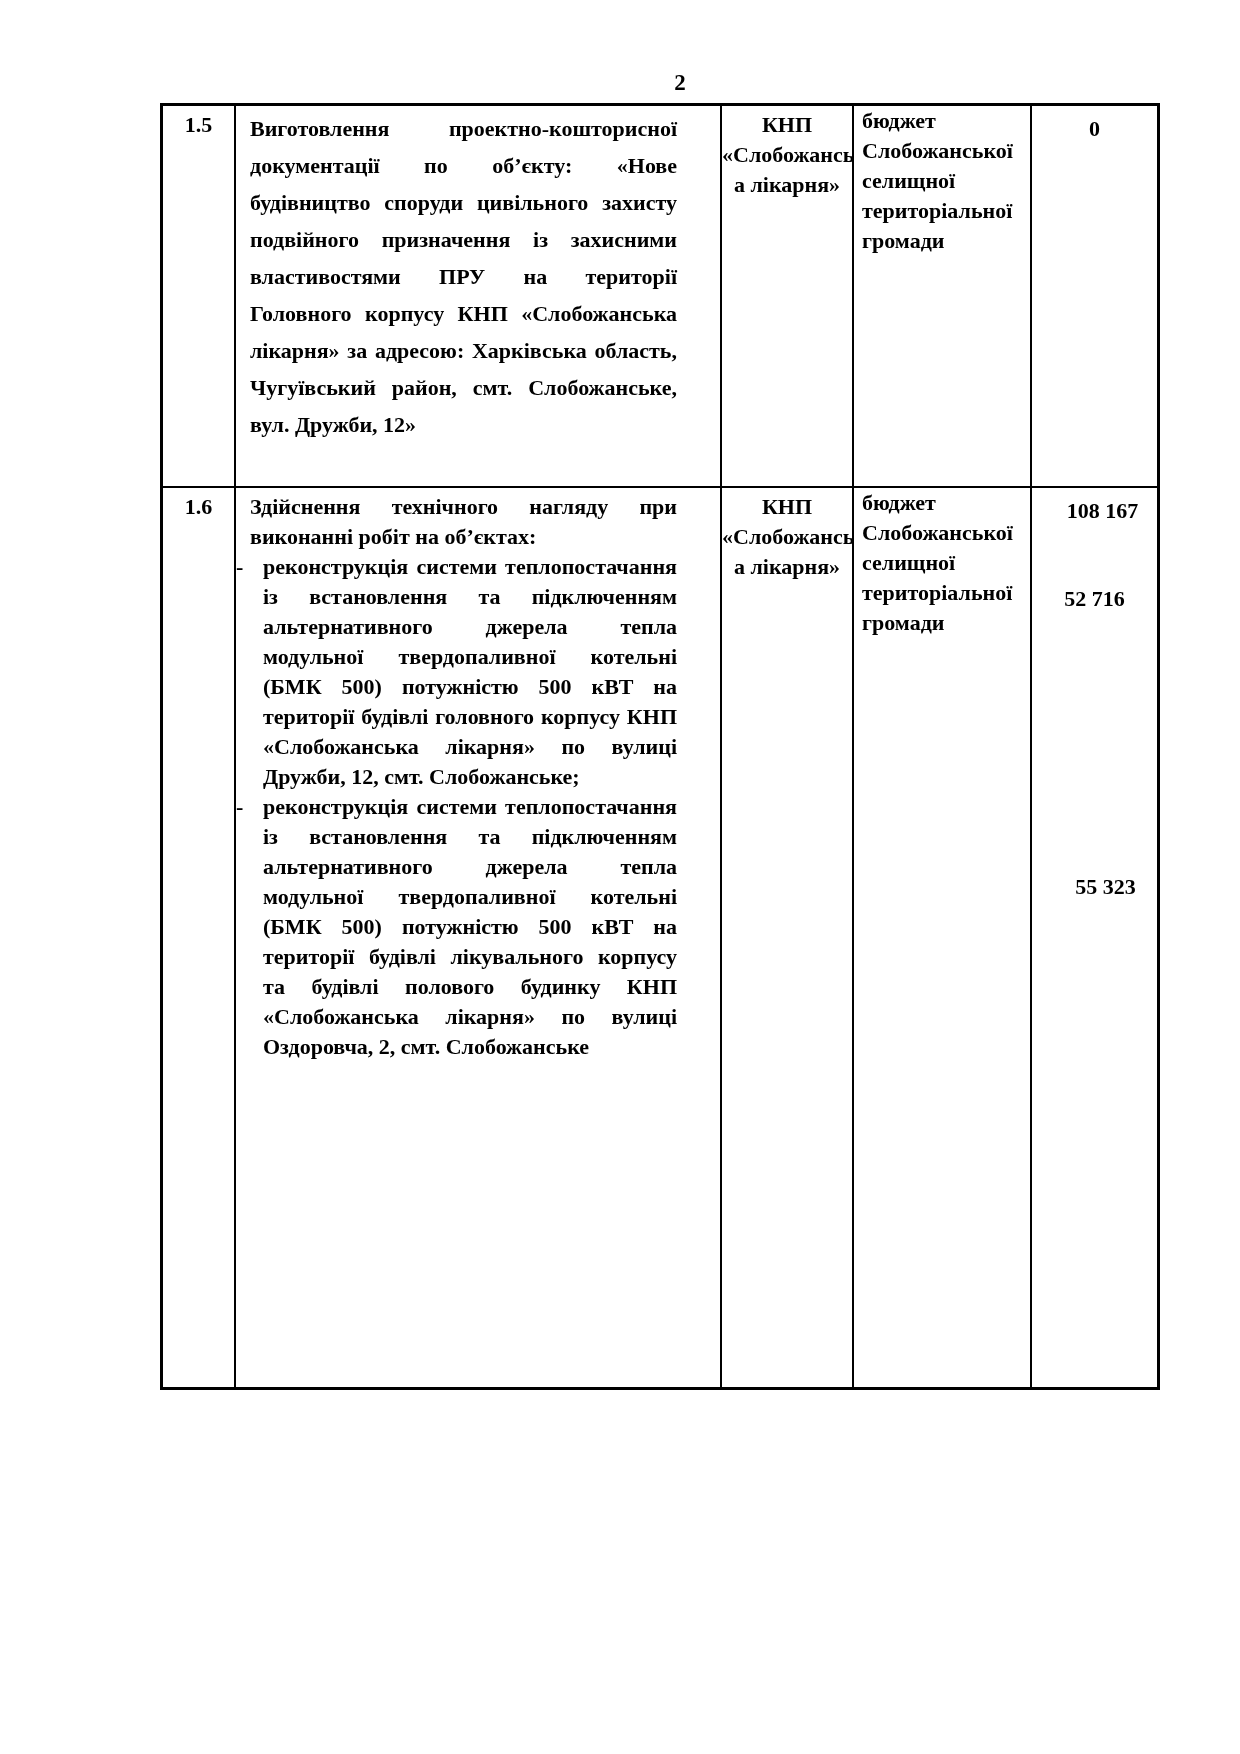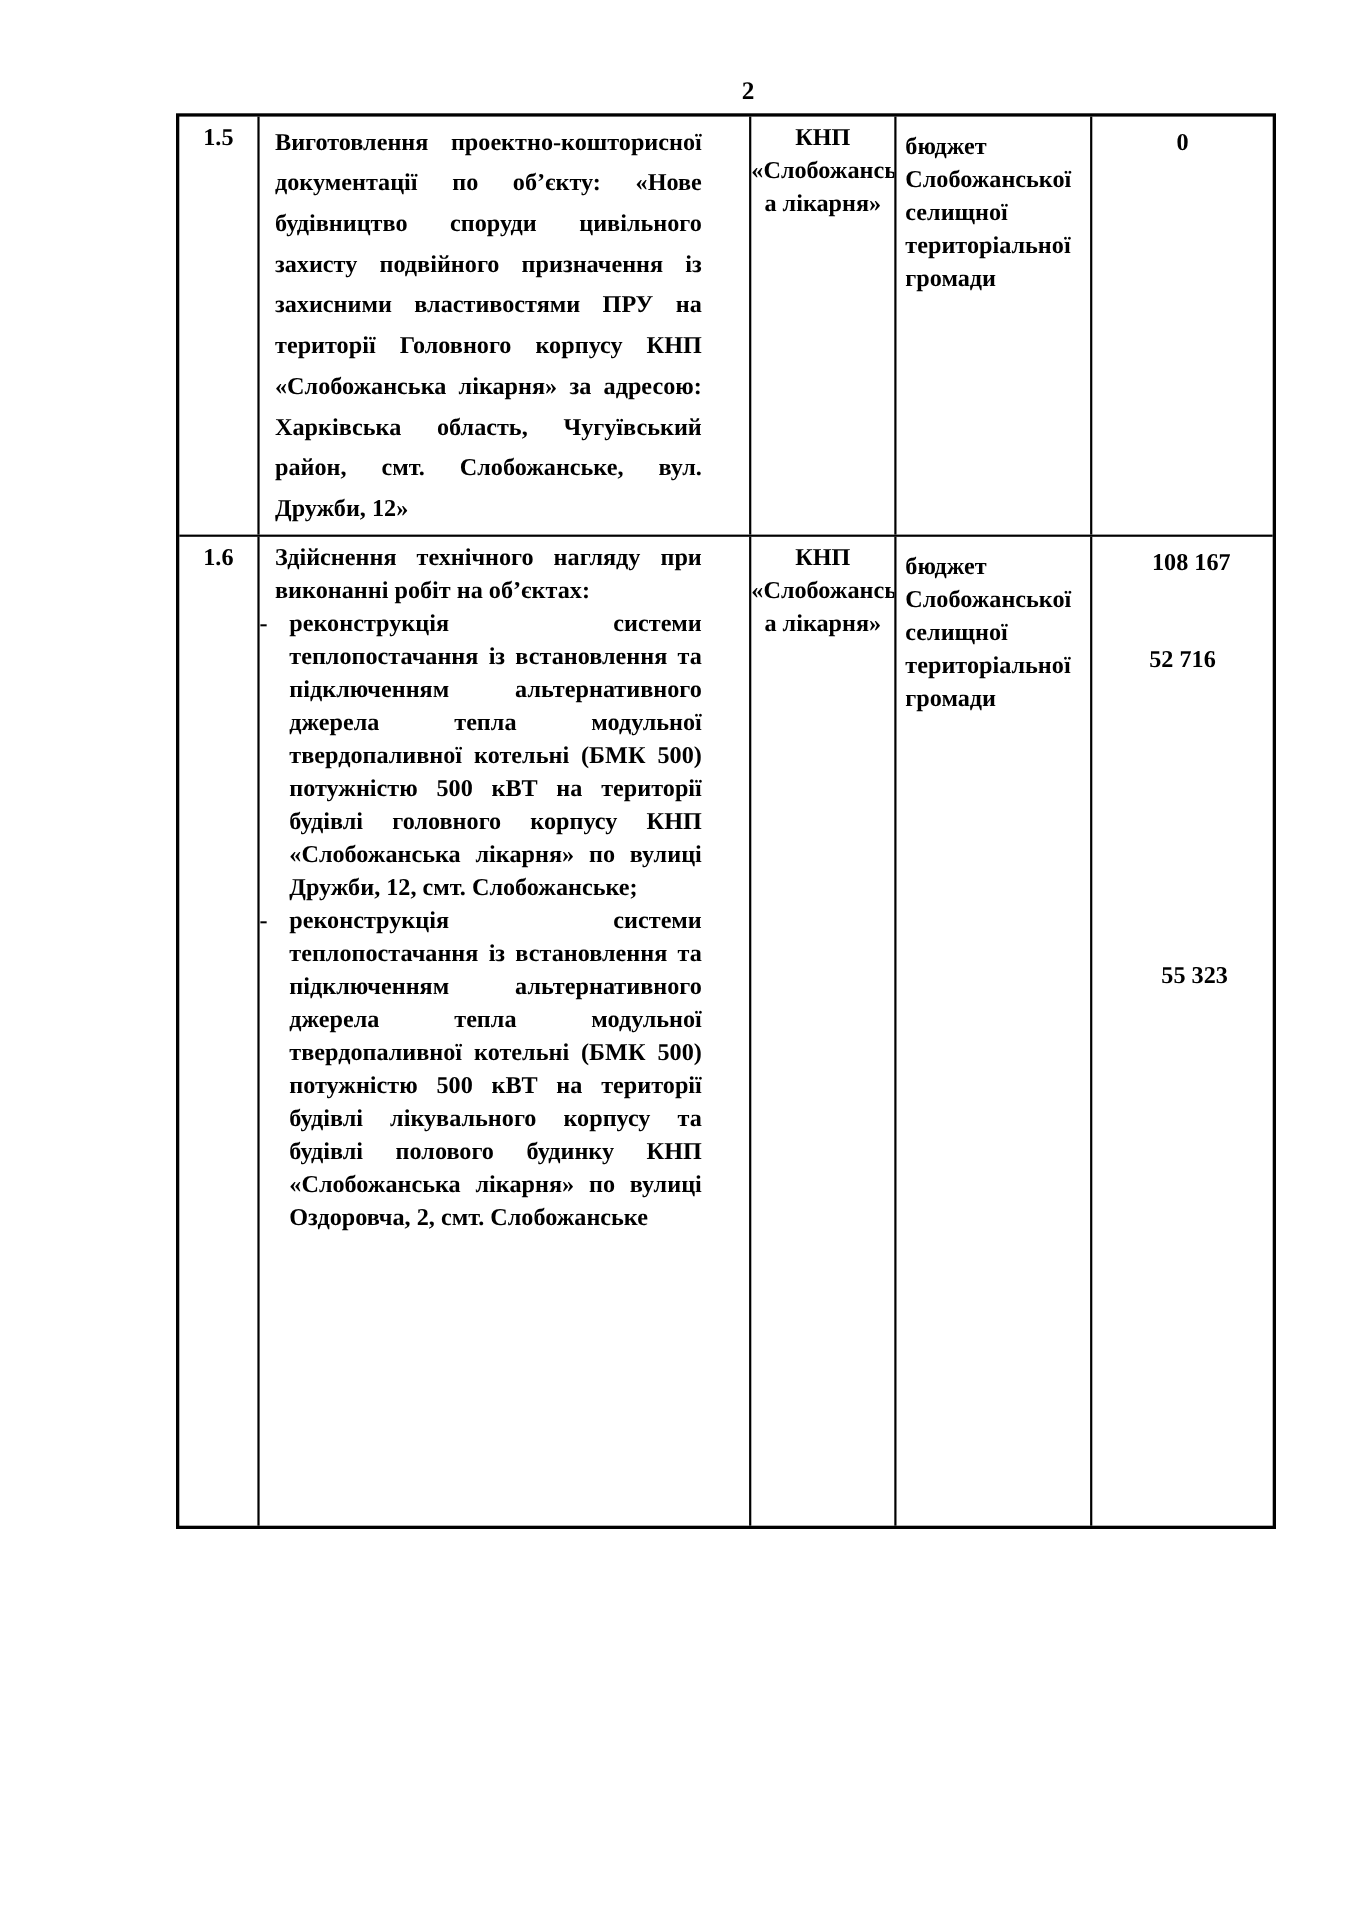--- a/index.html
+++ b/index.html
@@ -38,39 +38,39 @@
   .r2{flex:1;justify-content:flex-end;}
   .cell{box-sizing:border-box;font-size:22px;overflow:hidden;}
   .c1{
     width:73px;
     border-right:2px solid #000;
     text-align:center;
     padding-top:4px;
     line-height:30px;
   }
   .c2{
-    width:447px;
+    width:486px;
     border-right:2px solid #000;
     padding:4px 43px 0 14px;
     text-align:justify;
   }
   .r1 .c2{line-height:37px;}
   .r2 .c2{line-height:30px;}
   .c3{
     width:132px;
     border-right:2px solid #000;
     text-align:center;
     padding-top:4px;
     line-height:30px;
     white-space:pre-line;
   }
   .c4{
     width:178px;
     border-right:2px solid #000;
-    padding:12px 4px 0 8px;
+    padding:0 4px 0 8px;
     line-height:30px;
     white-space:pre-line;
   }
   .c5{
     flex:1;
     position:relative;
     line-height:30px;
   }
   .amt{
     position:absolute;

